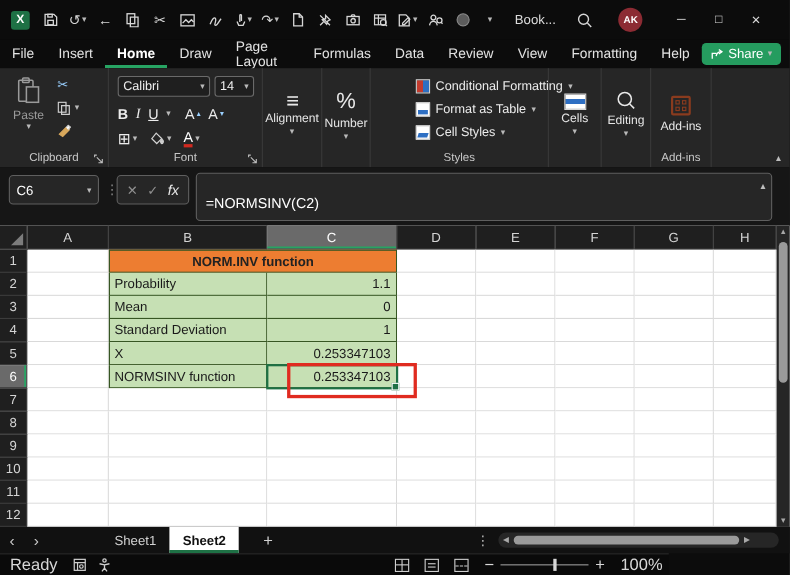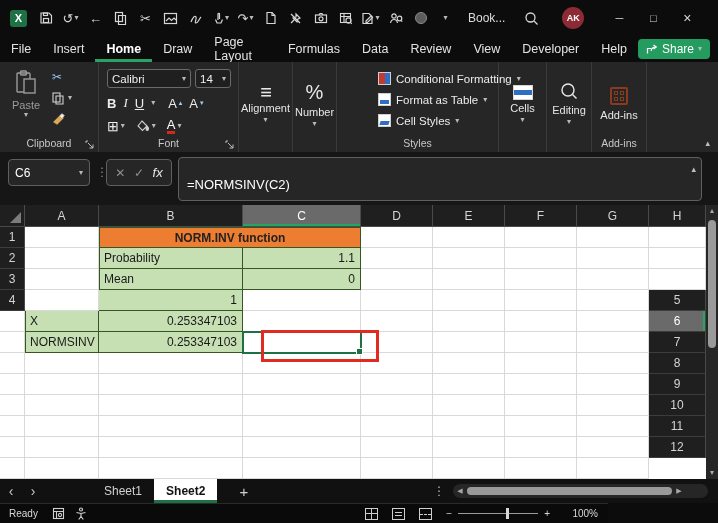--- a/index.html
+++ b/index.html
@@ -137,21 +137,21 @@
   .sheettab { padding:0 12px; height:24px; display:flex; align-items:center; color:#d2d2d2; font-size:12px; }
   .sheettab.active { background:#fff; color:#111; font-weight:bold; box-shadow:inset 0 -3px 0 #1E7145; }
   #add-sheet { color:#d2d2d2; font-size:15px; margin-left:22px; }
   #sheet-dots { margin-left:auto; color:#bdbdbd; font-size:12px; padding-right:8px; }
   #hscroll { width:255px; height:14px; background:#262626; border-radius:7px; display:flex; align-items:center; margin-right:10px; }
   #hscroll .arrow { color:#a8a8a8; font-size:7px; width:14px; text-align:center; }
   #hthumb { width:205px; height:8px; background:#9a9a9a; border-radius:4px; }
 
   
   #statusbar { position:absolute; left:0; top:503px; width:608px; height:20px; background:#0a0a0a;
-    border-top:1px solid #2a2a2a; display:flex; align-items:center; color:#d8d8d8; font-size:10px; }
+    border-top:1px solid #2a2a2a; display:flex; align-items:center; color:#d8d8d8; font-size:15px; }
   #status-ready { padding:0 14px 0 9px; }
   .sb-icon { margin-right:10px; display:flex; align-items:center; }
   #acc-label { font-weight:bold; }
   #sb-right { margin-left:auto; display:flex; align-items:center; gap:14px; padding-right:10px; }
   .viewbox { width:13px; height:12px; border:1px solid #cfcfcf; position:relative; }
   .viewbox.grid { background:
       linear-gradient(#cfcfcf 0 0) 50% 0/1px 100% no-repeat,
       linear-gradient(#cfcfcf 0 0) 0 50%/100% 1px no-repeat; }
   .viewbox.pl::after { content:""; position:absolute; left:2px; right:2px; top:3px; height:1px; background:#cfcfcf; box-shadow:0 3px 0 #cfcfcf; }
   .viewbox.pb::after { content:""; position:absolute; left:0; right:0; top:5px; border-top:1px dashed #cfcfcf; }
@@ -276,21 +276,21 @@
   <div id="tabrow">
     <span class="tab">File</span>
     <span class="tab">Insert</span>
     <span class="tab active">Home</span>
     <span class="tab">Draw</span>
     <span class="tab">Page Layout</span>
     <span class="tab">Formulas</span>
     <span class="tab">Data</span>
     <span class="tab">Review</span>
     <span class="tab">View</span>
-    <span class="tab">Developer</span>
+    <span class="tab">Formatting</span>
     <span class="tab">Help</span>
     <div id="share-btn">
       <svg width="12" height="11" viewBox="0 0 12 11" stroke="#fff" fill="none" stroke-width="1.2">
           <path d="M1.5 9.5v-5h4"></path>
           <path d="M5 7c.5-2.5 2-4 5-4"></path>
           <path d="M7.5 1l2.8 2L7.5 5"></path>
         </svg>
       <span>Share</span>
       <span class="chev">▾</span>
     </div>
@@ -505,20 +505,21 @@
         <div class="cell"></div>
         <div class="cell tcell tlabel">Mean</div>
         <div class="cell tcell tvalue">0</div>
         <div class="cell"></div>
         <div class="cell"></div>
         <div class="cell"></div>
         <div class="cell"></div>
         <div class="cell"></div>
         <div class="rowhdr">4</div>
         <div class="cell"></div>
+        <div class="cell tcell tlabel">Standard Deviation</div>
         <div class="cell tcell tvalue">1</div>
         <div class="cell"></div>
         <div class="cell"></div>
         <div class="cell"></div>
         <div class="cell"></div>
         <div class="cell"></div>
         <div class="rowhdr">5</div>
         <div class="cell"></div>
         <div class="cell tcell tlabel">X</div>
         <div class="cell tcell tvalue">0.253347103</div>

